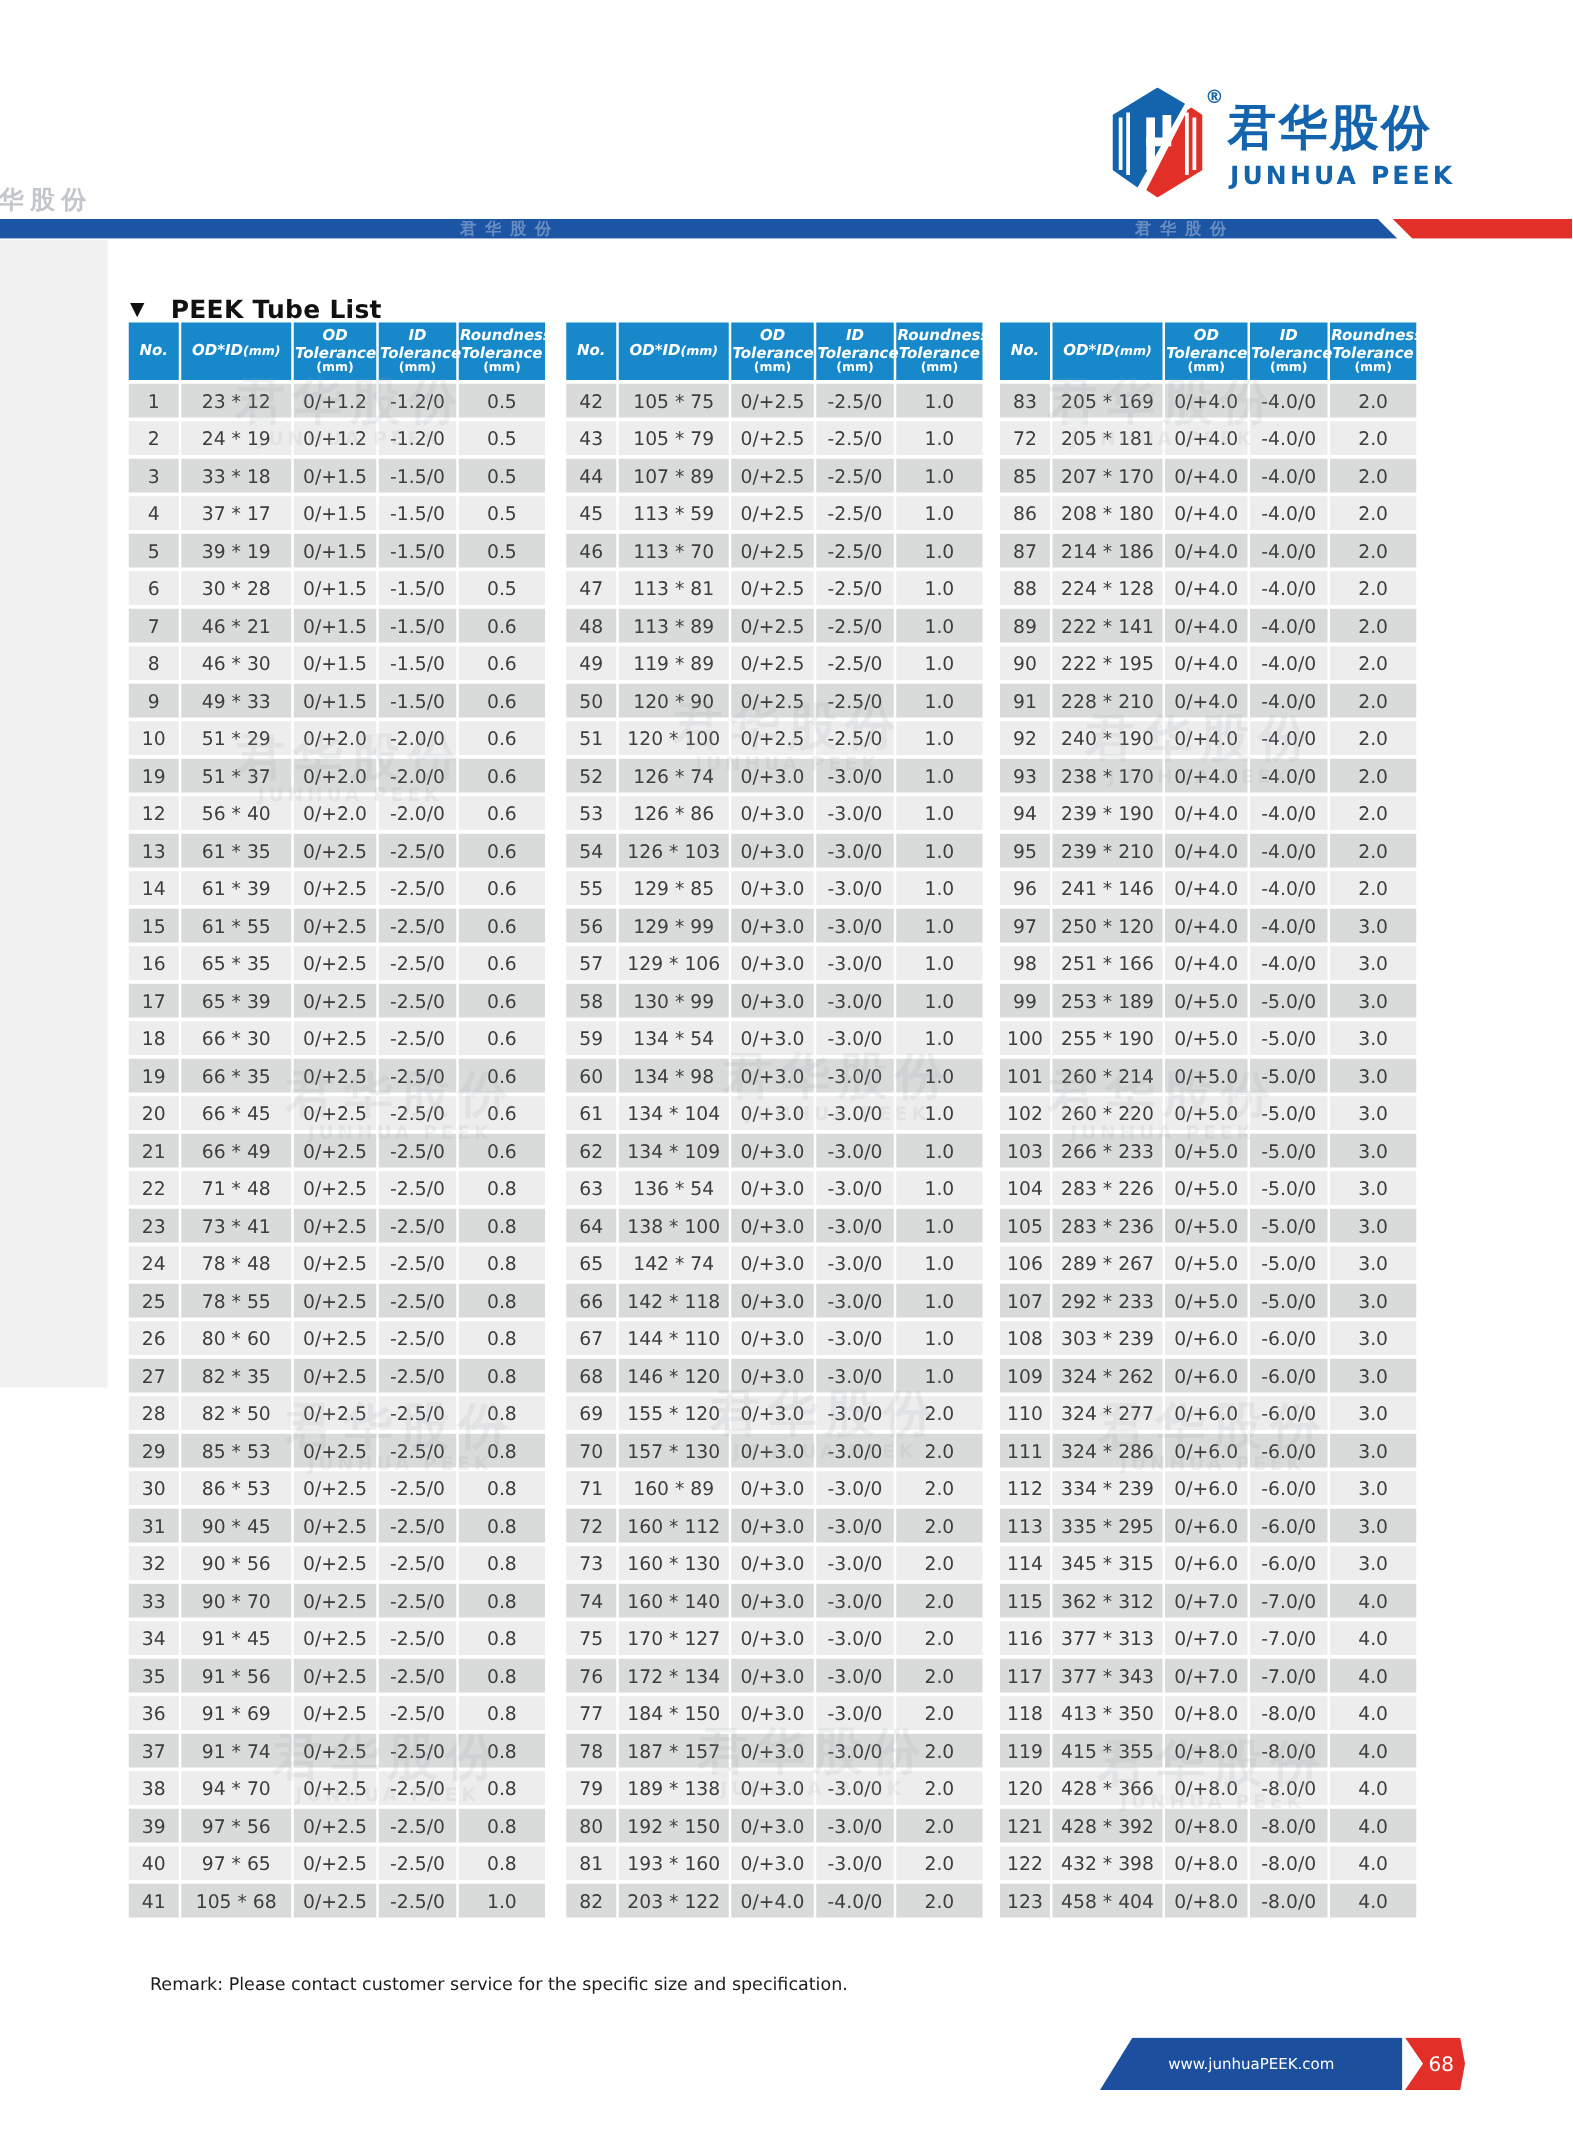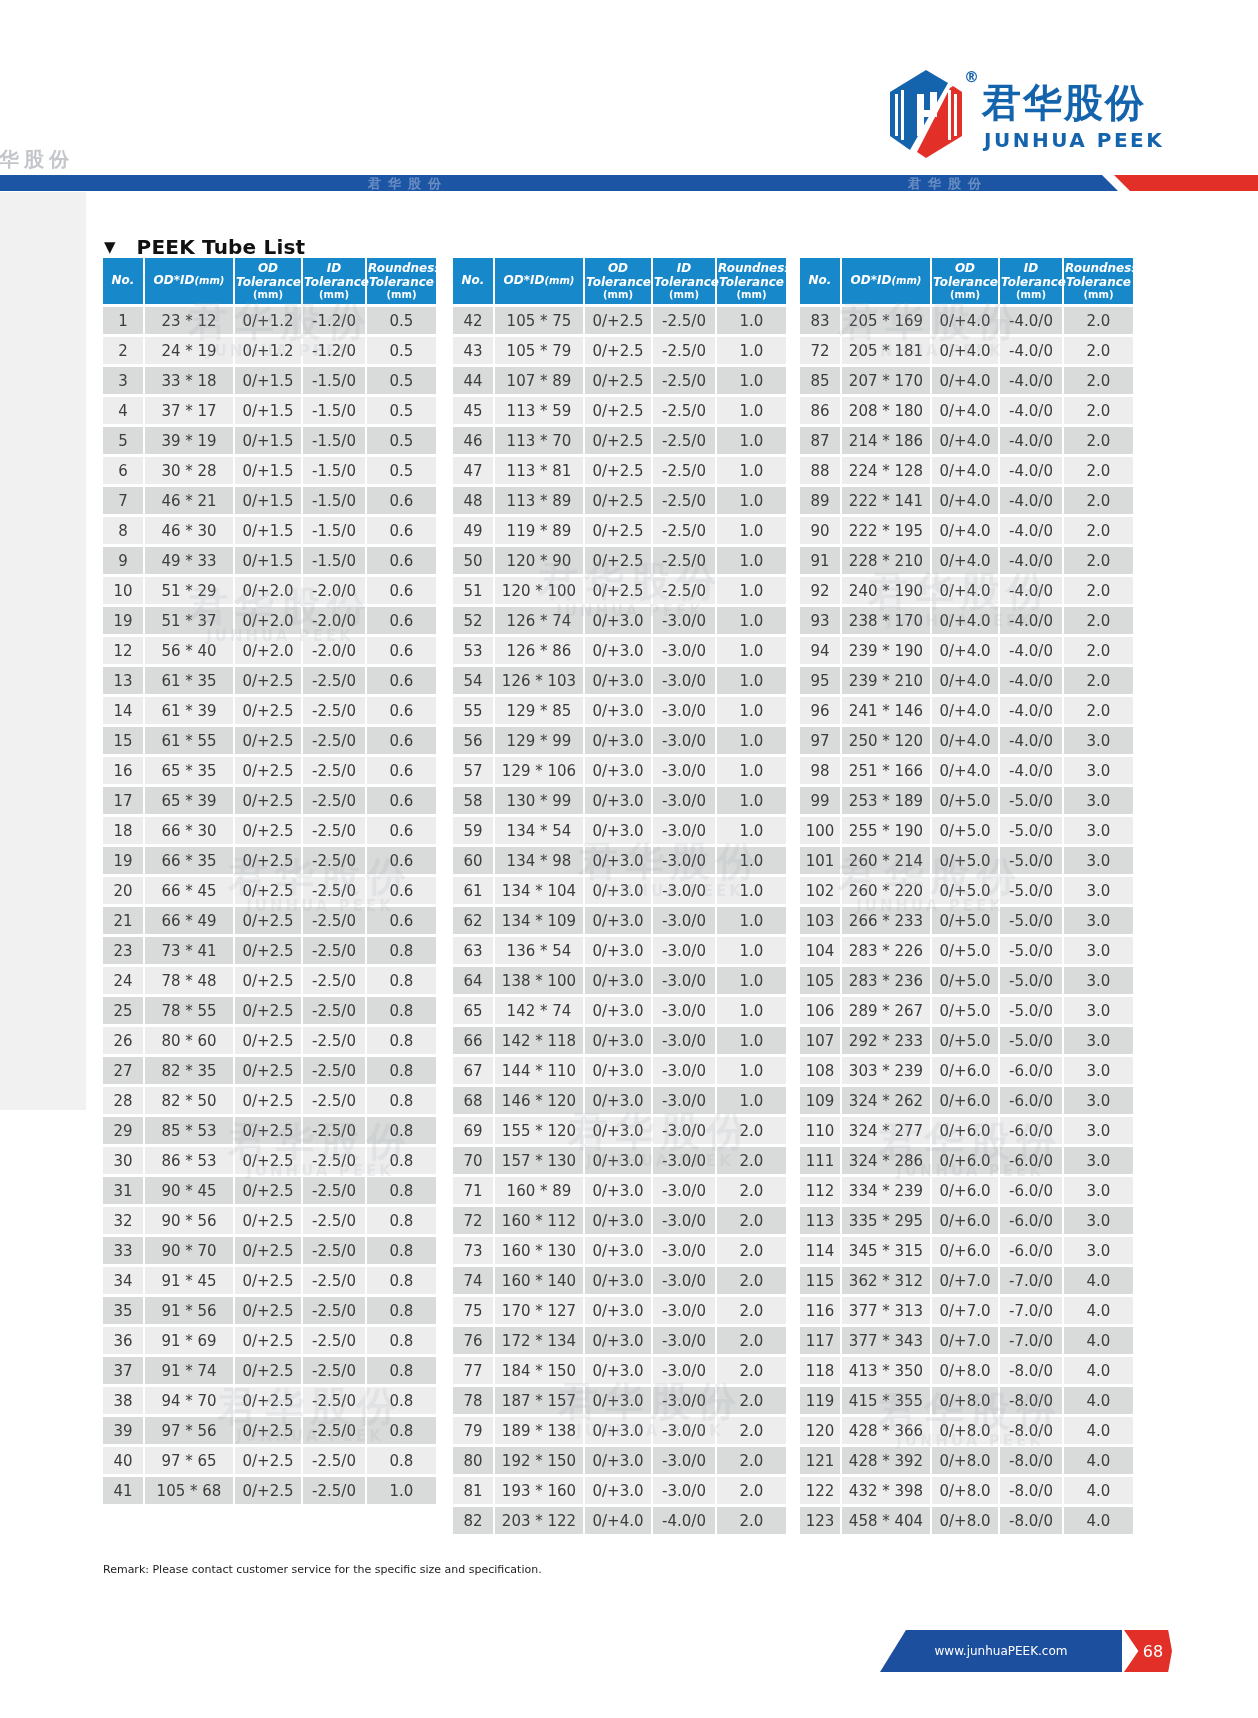--- a/index.html
+++ b/index.html
@@ -57,21 +57,21 @@
   tr.dark td{background:var(--row-dark);}
   tr.light td{background:var(--row-light);}
 
   
   .wm{position:absolute;width:260px;text-align:center;opacity:.14;color:#9aa4ac;
       pointer-events:none;}
   .wm-cn{font-size:40px;font-weight:bold;letter-spacing:6px;line-height:42px;white-space:nowrap;}
   .wm-en{font-size:15px;font-weight:bold;letter-spacing:3px;line-height:18px;white-space:nowrap;}
 
   
-  .remark{position:absolute;left:103px;top:1563px;margin:0;font-size:11px;color:#1b1b1b;}
+  .remark{position:absolute;left:103px;top:1563px;margin:17px;font-size:14px;color:#1b1b1b;}
 
   
   .footer-banner{position:absolute;left:880px;top:1630px;width:242px;height:42px;
                  background:var(--footer-blue);clip-path:polygon(26px 0,100% 0,100% 100%,0 100%);
                  display:flex;align-items:center;justify-content:center;color:#fff;font-size:12px;}
   .footer-page{position:absolute;left:1124px;top:1630px;width:48px;height:42px;
                background:var(--brand-red);clip-path:polygon(0 0,92% 0,100% 50%,92% 100%,0 100%,30% 50%);
                display:flex;align-items:center;justify-content:center;padding-left:10px;
                box-sizing:border-box;color:#fff;font-size:16px;}
 </style>
@@ -281,20 +281,27 @@
           <td>-2.5/0</td>
           <td>0.6</td>
         </tr>
         <tr class="dark">
           <td>21</td>
           <td>66 * 49</td>
           <td>0/+2.5</td>
           <td>-2.5/0</td>
           <td>0.6</td>
         </tr>
+        <tr class="light">
+          <td>22</td>
+          <td>71 * 48</td>
+          <td>0/+2.5</td>
+          <td>-2.5/0</td>
+          <td>0.8</td>
+        </tr>
         <tr class="dark">
           <td>23</td>
           <td>73 * 41</td>
           <td>0/+2.5</td>
           <td>-2.5/0</td>
           <td>0.8</td>
         </tr>
         <tr class="light">
           <td>24</td>
           <td>78 * 48</td>

